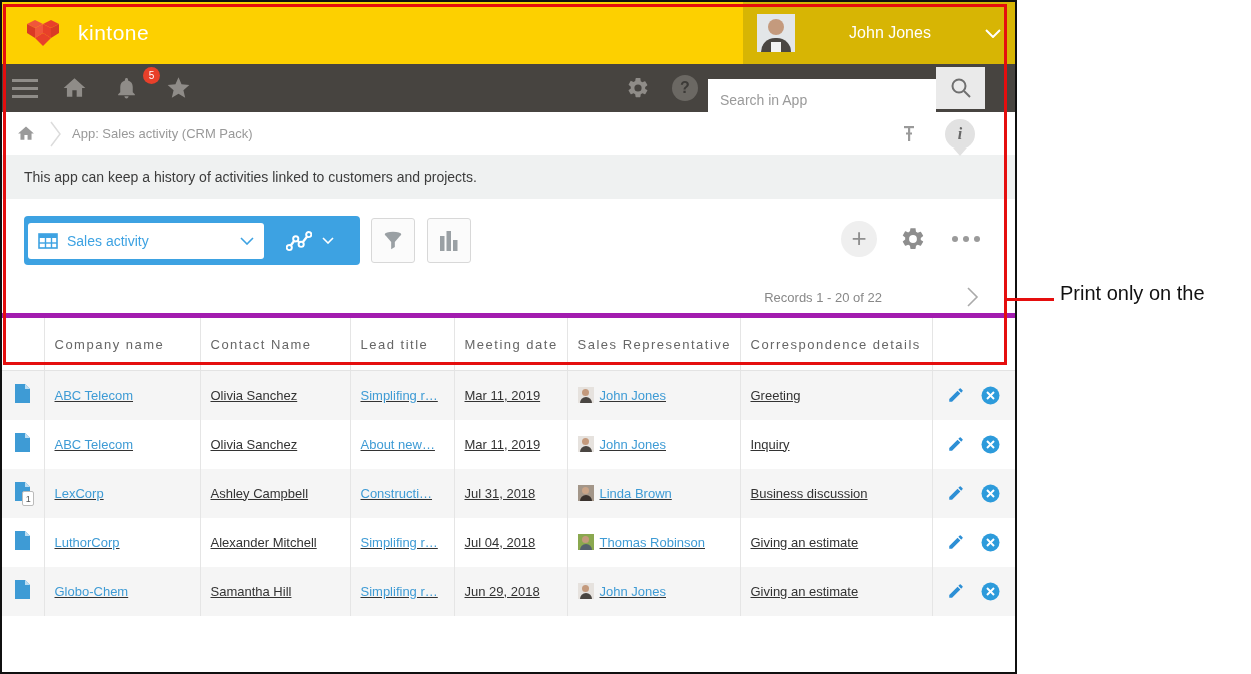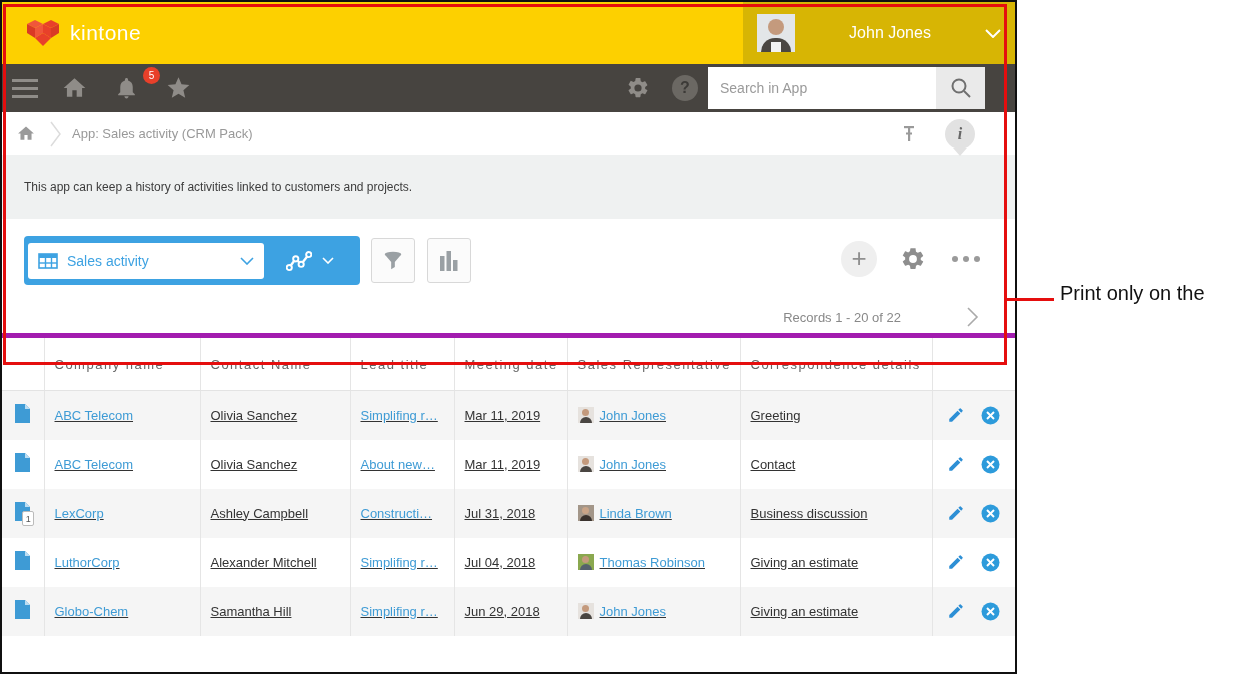--- a/index.html
+++ b/index.html
@@ -4,74 +4,74 @@
 <style>
   * { margin:0; padding:0; box-sizing:border-box; }
   body { font-family:"Liberation Sans", sans-serif; background:#fff; }
   .canvas { position:relative; width:1251px; height:674px; background:#fff; overflow:hidden; }
 
   
   .ui { position:absolute; left:0; top:0; width:1017px; height:674px; border:2px solid #101010; background:#fff; overflow:hidden; }
 
   
   .yellow-bar { height:62px; background:#FDD000; display:flex; align-items:center; justify-content:space-between; }
-  .brand { display:flex; align-items:center; gap:10px; padding-left:24px; }
+  .brand { display:flex; align-items:center; gap:18px; padding-left:24px; }
   .brand-text { color:#fff; font-size:21px; letter-spacing:.5px; }
   .user-menu { width:272px; height:62px; background:#D7B504; display:flex; align-items:center; padding:0 14px; cursor:pointer; }
   .user-avatar { width:38px; height:38px; position:relative; overflow:hidden; background:#e3e6e8; flex:0 0 auto; }
   .user-avatar .av-head { position:absolute; width:16px; height:16px; border-radius:50%; left:11px; top:5px; background:#c49a7d; }
   .user-avatar .av-body { position:absolute; width:30px; height:16px; border-radius:14px 14px 0 0; left:4px; bottom:-2px; background:#4a4642; }
   .user-avatar .av-shirt { position:absolute; width:10px; height:10px; left:14px; bottom:0; background:#f2f2f2; }
   .user-name { color:#fff; font-size:16px; flex:1; text-align:center; }
 
   
   .dark-bar { height:48px; background:#474440; display:flex; align-items:center; }
   .db-icon { display:flex; align-items:center; justify-content:center; cursor:pointer; color:#8F8C88; }
   .hamburger { width:46px; display:flex; flex-direction:column; gap:5px; padding-left:10px; cursor:pointer; }
   .hamburger span { width:26px; height:3px; background:#8F8C88; }
   .bell-wrap { position:relative; }
   .badge { position:absolute; top:-8px; right:-8px; min-width:17px; height:17px; border-radius:9px; background:#E8402A; color:#fff; font-size:10px; display:flex; align-items:center; justify-content:center; padding:0 3px; }
   .help-circle { width:26px; height:26px; border-radius:50%; background:#6B6863; color:#3c3a37; font-size:16px; font-weight:bold; display:flex; align-items:center; justify-content:center; cursor:pointer; }
   .search-wrap { display:flex; height:42px; margin-right:30px; }
-  .search-input { width:228px; height:42px; border:none; outline:none; padding:0 12px; font-size:14px; color:#333; font-family:"Liberation Sans",sans-serif; }
+  .search-input { width:228px; height:42px; border:none; outline:none; padding:0 12px; font-size:14px; color:#333; font-family:"Liberation Sans",sans-serif;margin-top:12px; }
   .search-input::placeholder { color:#9a9a9a; }
   .search-btn { width:49px; height:42px; background:#EAEAEA; border:none; display:flex; align-items:center; justify-content:center; cursor:pointer; }
 
   
   .app-strip { height:47px; background:#D4D8DA; display:flex; align-items:stretch; }
   .app-icon-tab { width:49px; background:#fff; display:flex; align-items:center; justify-content:center; }
   .app-title { display:flex; align-items:center; padding-left:14px; font-size:15px; font-weight:bold; color:#333; }
 
   
   .crumb-bar { height:43px; background:#fff; display:flex; align-items:center; padding:0 14px; position:relative; }
   .crumb-text { color:#999; font-size:13px; margin-left:10px; }
   .crumb-sep { margin-left:14px; }
   .crumb-spacer { flex:1; }
   .pin-btn { margin-right:28px; cursor:pointer; }
   .info-btn { width:30px; height:30px; border-radius:50%; background:#E2E2E2; color:#666; font-family:"Liberation Serif",serif; font-style:italic; font-weight:bold; font-size:16px; display:flex; align-items:center; justify-content:center; cursor:pointer; position:relative; margin-right:26px; }
   .info-pointer { position:absolute; left:50%; transform:translateX(-50%); top:29px; width:0; height:0; border-left:7px solid transparent; border-right:7px solid transparent; border-top:8px solid #E2E2E2; }
 
   
-  .desc-bar { height:64px; background:#EFF1F1; display:flex; align-items:center; padding:0 22px; font-size:12px; color:#3c3c3c; }
+  .desc-bar { height:44px; background:#EFF1F1; display:flex; align-items:center; padding:0 22px; font-size:14px; color:#3c3c3c; }
 
   
   .view-area { height:114px; background:#fff; position:relative; }
   .view-selector { position:absolute; left:22px; top:17px; height:49px; width:336px; background:#3DA2E2; border-radius:4px; display:flex; align-items:center; padding:4px; }
   .view-select { background:#fff; height:36px; flex:0 0 236px; border-radius:3px; display:flex; align-items:center; padding:0 10px; cursor:pointer; }
   .view-select-label { color:#3DA2E2; font-size:14px; margin-left:9px; flex:1; }
   .view-chart-seg { flex:1; display:flex; align-items:center; justify-content:center; gap:10px; cursor:pointer; }
   .tool-btn { position:absolute; top:19px; width:44px; height:45px; background:#FBFBFB; border:1px solid #D8D8D8; border-radius:3px; display:flex; align-items:center; justify-content:center; cursor:pointer; }
   .btn-filter { left:369px; }
   .btn-graph { left:425px; }
   .plus-btn { position:absolute; left:839px; top:22px; width:36px; height:36px; border-radius:50%; background:#EFEFEF; display:flex; align-items:center; justify-content:center; cursor:pointer; }
   .plus-glyph { color:#8f8f8f; font-size:26px; font-weight:300; line-height:1; margin-top:-3px; }
   .gear2-btn { position:absolute; left:898px; top:27px; cursor:pointer; }
   .more-btn { position:absolute; left:950px; top:28px; display:flex; gap:5px; align-items:center; cursor:pointer; height:24px; }
   .more-btn i { width:6px; height:6px; border-radius:50%; background:#9a9a9a; }
-  .records-row { position:absolute; right:0; bottom:6px; display:flex; align-items:center; }
+  .records-row { position:absolute; right:0; bottom:6px; display:flex; align-items:center;gap:19px; }
   .records-text { color:#888; font-size:13px; margin-right:66px; }
   .next-btn { margin-right:36px; cursor:pointer; }
 
   
   table.recs { width:1013px; border-collapse:collapse; table-layout:fixed; border-top:5px solid #a21caf; }
   table.recs th { height:55px; background:#fff; font-size:13px; font-weight:normal; color:#666; letter-spacing:1.5px; text-align:left; padding:0 10px; border-right:1px solid #E5E5E5; border-bottom:1px solid #E3E3E3; white-space:nowrap; overflow:hidden; }
   table.recs td { height:49px; font-size:13px; color:#333; padding:0 10px; border-right:1px solid #E5E5E5; white-space:nowrap; overflow:hidden;text-decoration:underline; }
   table.recs th:last-child, table.recs td:last-child { border-right:none; }
   table.recs tbody tr:nth-child(odd) { background:#F5F5F5; }
   table.recs tbody tr:nth-child(even) { background:#fff; }
@@ -334,21 +334,21 @@
     <td><span>Mar 11, 2019</span></td>
     <td>
       <span class="rep-cell">
         <span class="mini-avatar" style="background: rgb(230, 226, 222);">
                   <span class="av-body" style="background: rgb(74, 70, 66);"></span>
                   <span class="av-head" style="background: rgb(196, 154, 125);"></span>
                 </span>
         <span class="link">John Jones</span>
       </span>
     </td>
-    <td><span>Contact</span></td>
+    <td><span>Inquiry</span></td>
     <td>
       <span class="row-actions">
         <span class="act">
           <svg width="18" height="18" viewBox="0 0 24 24">
                     <path d="M3 17.25V21h3.75L17.81 9.94l-3.75-3.75L3 17.25zM20.71 7.04a1 1 0 000-1.41l-2.34-2.34a1 1 0 00-1.41 0l-1.83 1.83 3.75 3.75 1.83-1.83z" fill="#2D8FD5"></path>
                   </svg>
         </span>
         <span class="act">
           <svg width="19" height="19" viewBox="0 0 19 19">
             <circle cx="9.5" cy="9.5" r="9" fill="#2D9BDB"></circle>

